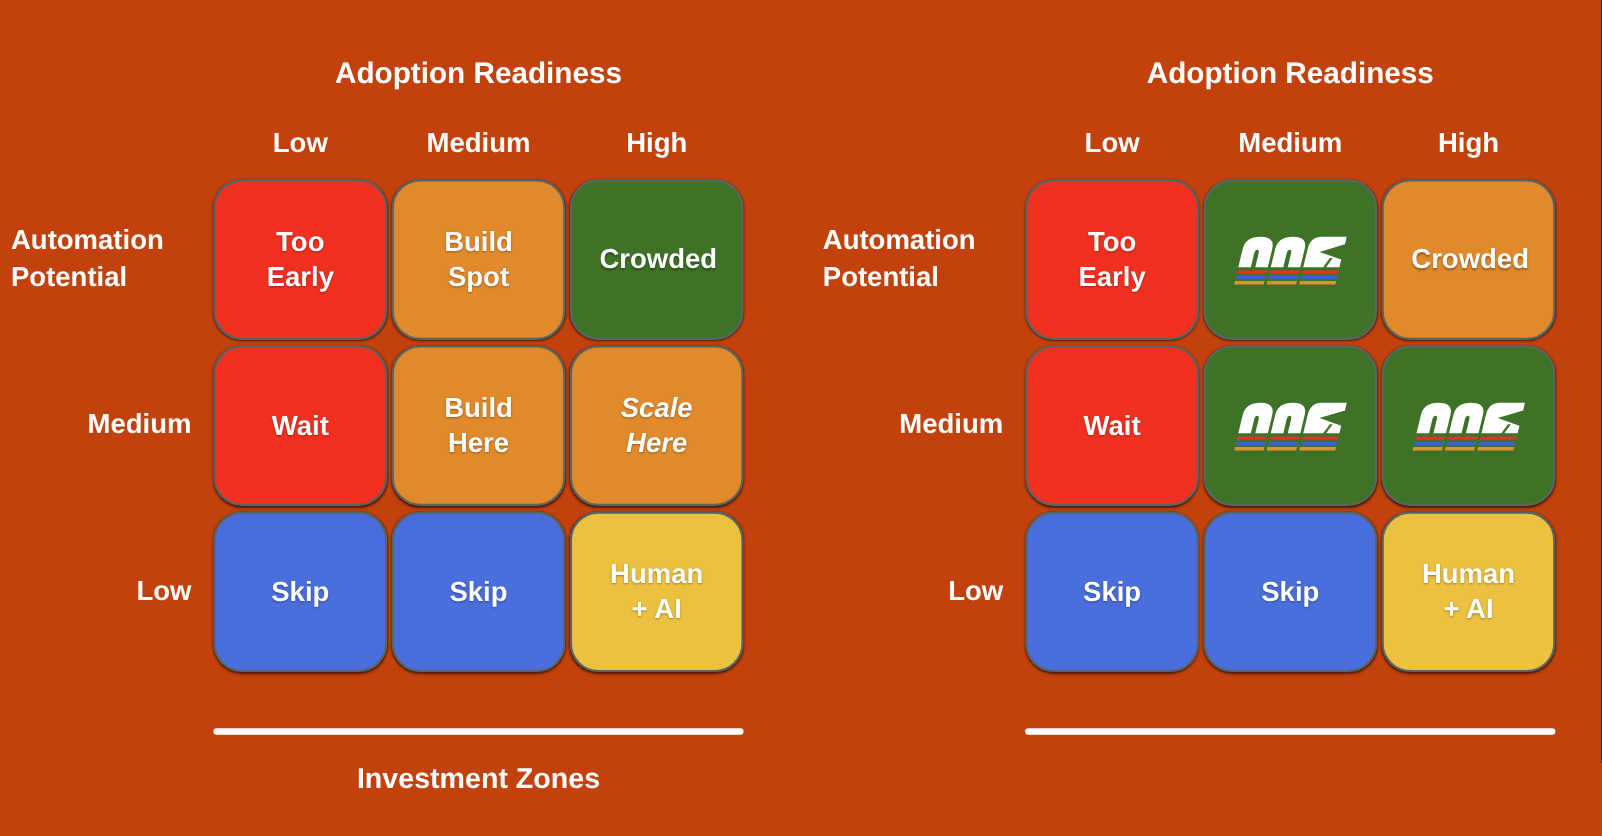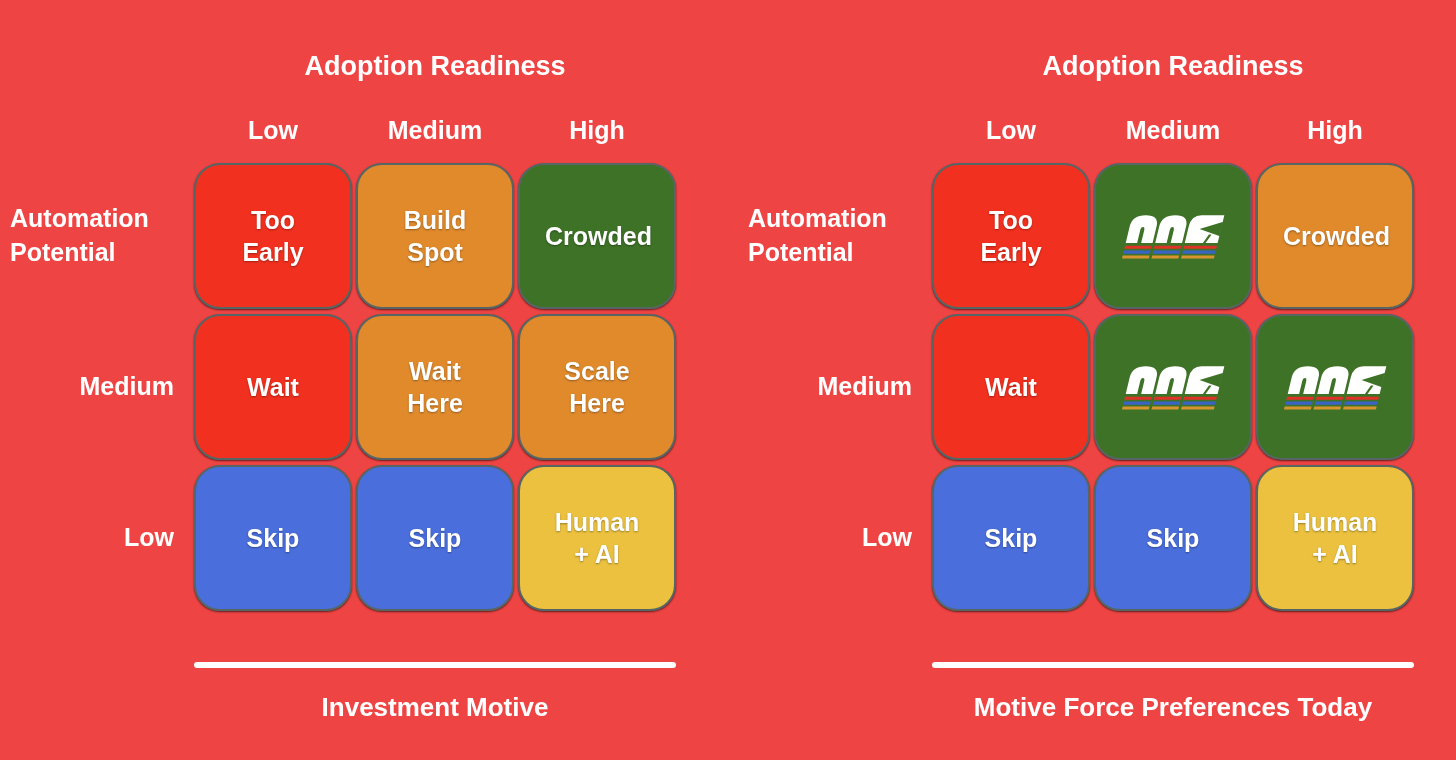--- a/index.html
+++ b/index.html
@@ -1,18 +1,18 @@
 <!DOCTYPE html>
 <html><head>
 <meta charset="utf-8">
 <style>
   * { margin:0; padding:0; box-sizing:border-box; }
   html,body { width:1456px; height:760px; background:#000; overflow:hidden;
               font-family:"Liberation Sans", sans-serif; }
-  .canvas { position:relative; width:1456px; height:760px; background:#ef4444; }
+  .canvas { position:relative; width:1456px; height:760px; background:#c2410c; }
 
   .panel { position:absolute; top:0; width:690px; }
   .panel.left  { left:10px; }
   .panel.right { left:748px; }
 
   .title { margin:50px 0 0 184px; width:482px; text-align:center;
            color:#fff; font-size:27px; font-weight:bold; line-height:32px; }
 
   .grid { display:grid; margin-top:20px;
           grid-template-columns:180px 158px 158px 158px;
@@ -85,39 +85,39 @@
         </div>
       <div class="cell" style="background: rgb(62, 115, 39);">
           <span class="cell-label">Crowded</span>
         </div>
 
       <div class="row-label">Medium</div>
       <div class="cell" style="background: rgb(242, 48, 31);">
           <span class="cell-label">Wait</span>
         </div>
       <div class="cell" style="background: rgb(224, 138, 44);">
-          <span class="cell-label">Wait Here</span>
+          <span class="cell-label">Build Here</span>
         </div>
-      <div class="cell" style="background: rgb(224, 138, 44);">
+      <div class="cell" style="background: rgb(224, 138, 44); font-style: italic;">
           <span class="cell-label">Scale Here</span>
         </div>
 
       <div class="row-label">Low</div>
       <div class="cell" style="background: rgb(74, 110, 220);">
           <span class="cell-label">Skip</span>
         </div>
       <div class="cell" style="background: rgb(74, 110, 220);">
           <span class="cell-label">Skip</span>
         </div>
       <div class="cell" style="background: rgb(235, 193, 63);">
           <span class="cell-label">Human + AI</span>
         </div>
     </div>
     <div class="rule"></div>
-    <div class="caption">Investment Motive</div>
+    <div class="caption">Investment Zones</div>
   </section>
 
   <section class="panel right">
     <h2 class="title">Adoption Readiness</h2>
     <div class="grid">
       <div class="corner"></div>
       <div class="col-header">Low</div>
       <div class="col-header">Medium</div>
       <div class="col-header">High</div>
 
@@ -154,16 +154,15 @@
           <span class="cell-label">Skip</span>
         </div>
       <div class="cell" style="background: rgb(74, 110, 220);">
           <span class="cell-label">Skip</span>
         </div>
       <div class="cell" style="background: rgb(235, 193, 63);">
           <span class="cell-label">Human + AI</span>
         </div>
     </div>
     <div class="rule"></div>
-    <div class="caption">Motive Force Preferences Today</div>
   </section>
 
 </div>
 
 </body></html>

